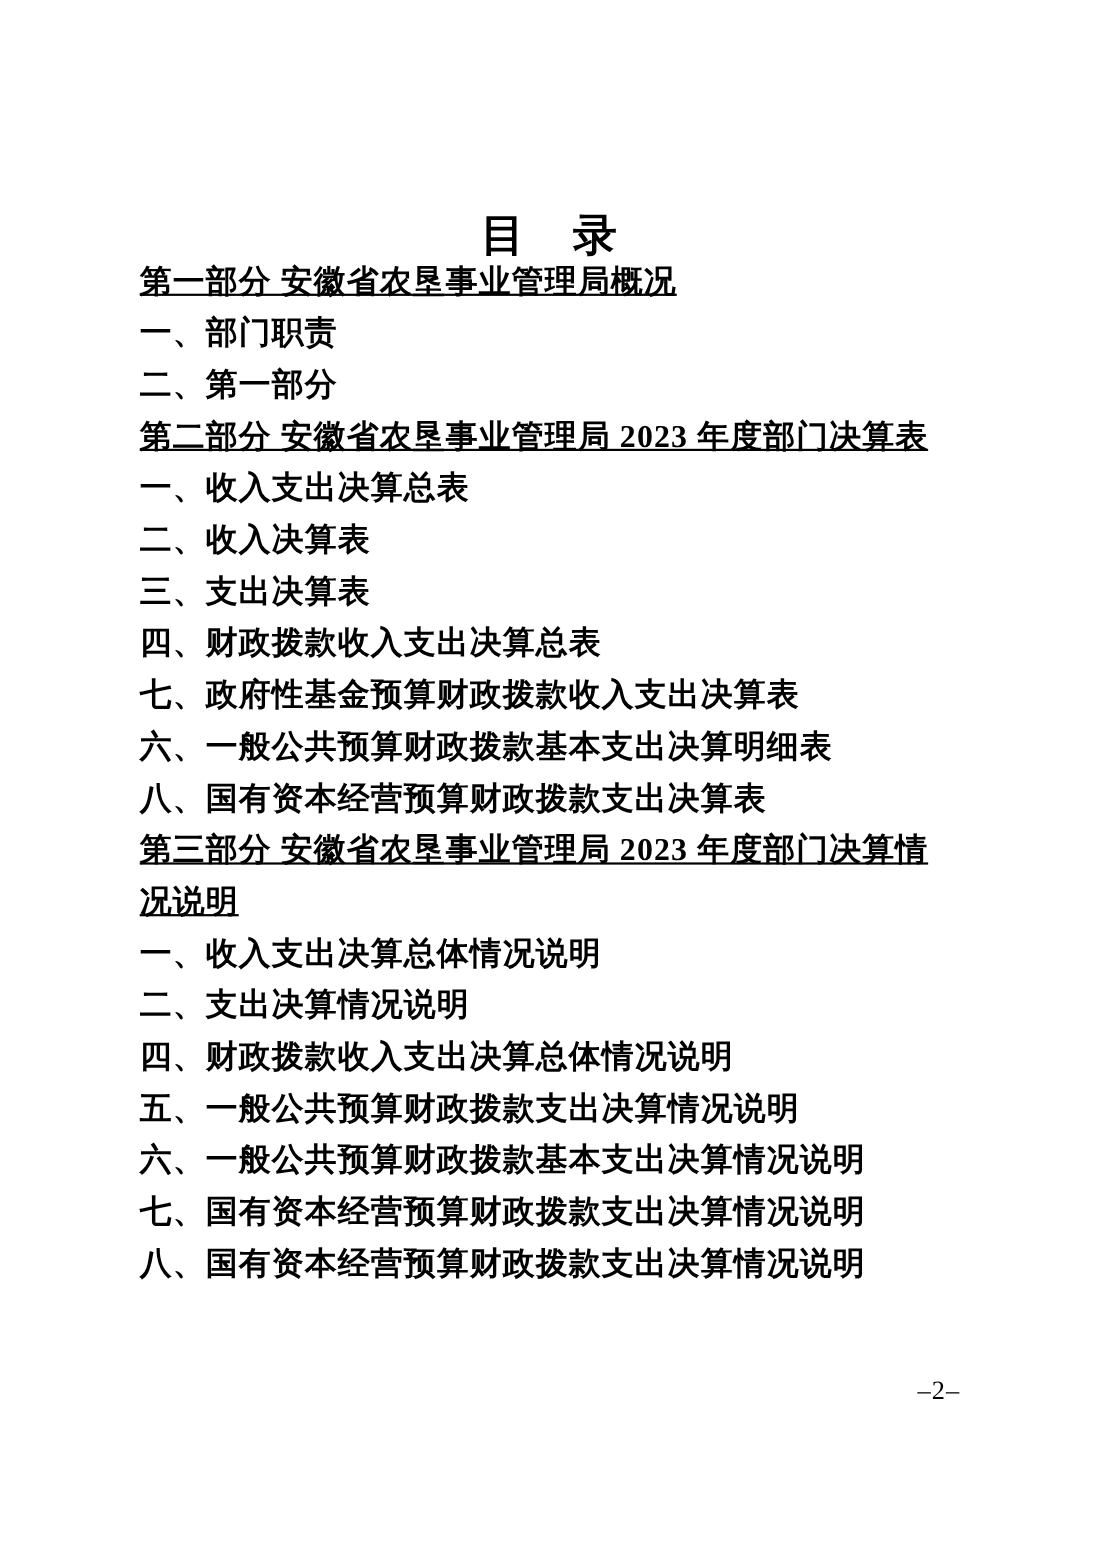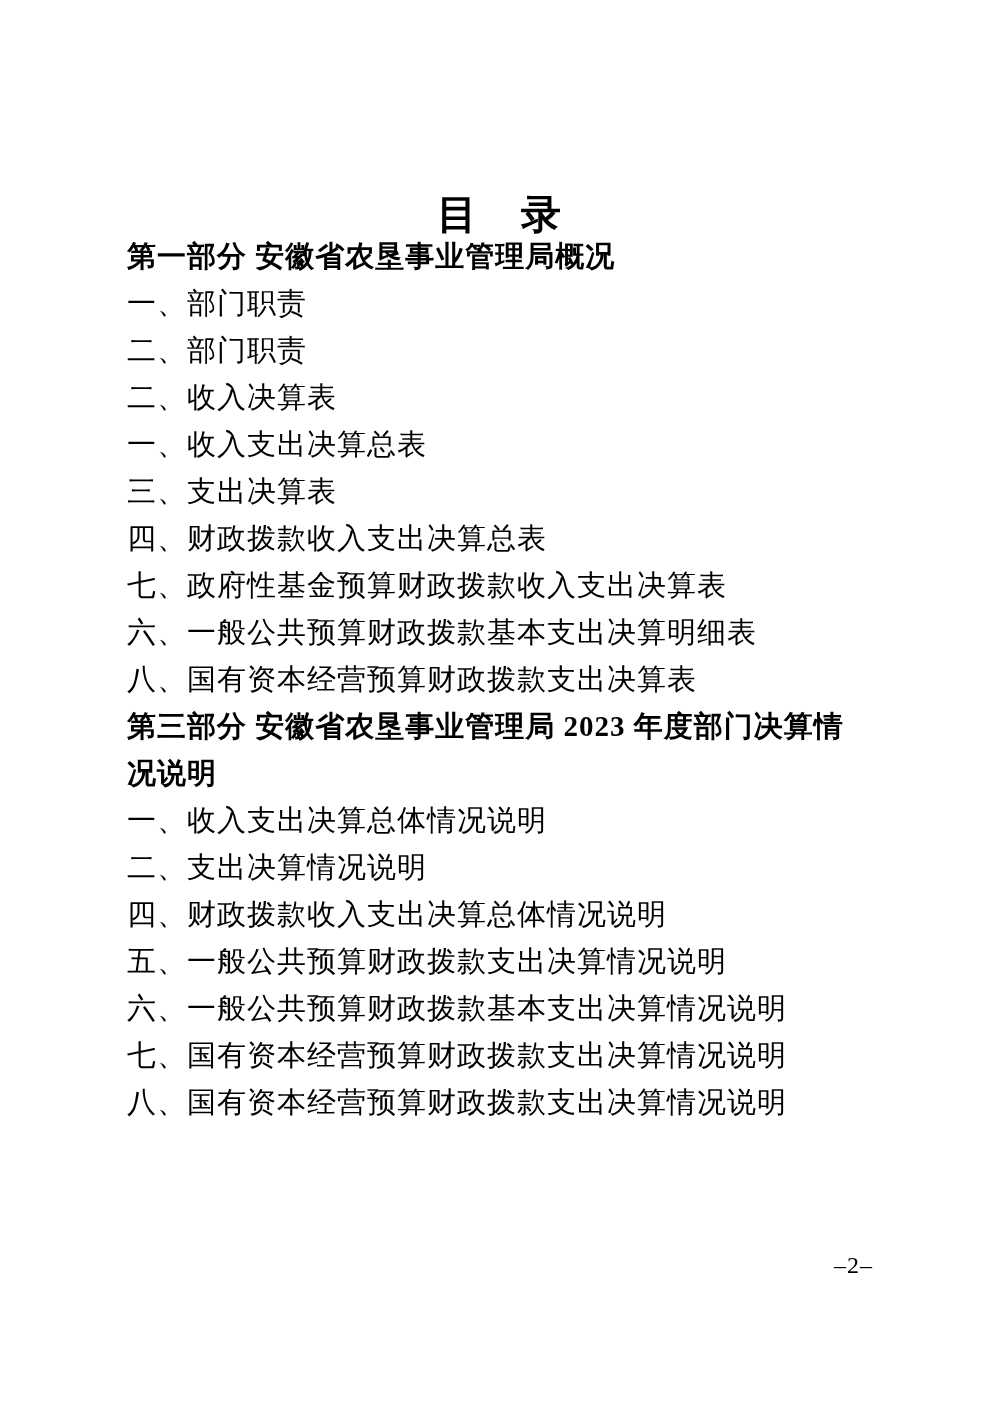--- a/index.html
+++ b/index.html
@@ -36,24 +36,25 @@
     top: 233px;
     width: 810px;
   }
   .toc-line {
     margin: 0;
     height: 47px;
     line-height: 47px;
     font-size: 29px;
     letter-spacing: 1px;
     white-space: nowrap;
-    font-weight: 400;
+    font-weight: 700;
   }
   .toc-line.section {
     font-weight: 700;
+    text-decoration: underline;
   }
   .page-number {
     position: absolute;
     top: 1250px;
     right: 127px;
     font-size: 24px;
     line-height: 30px;
     letter-spacing: 1px;
     font-family: "Liberation Serif", "DejaVu Serif", serif;
   }
@@ -61,23 +62,24 @@
 </head>
 <body>
 
 <div class="page">
 
   <h1 class="doc-title">目　录</h1>
 
   <div class="toc">
     <p class="toc-line section">第一部分 安徽省农垦事业管理局概况</p>
     <p class="toc-line item">一、部门职责</p>
-    <p class="toc-line item">二、部门职责</p>
+    <p class="toc-line item">二、第一部分</p>
+    <p class="toc-line section">第二部分 安徽省农垦事业管理局 2023 年度部门决算表</p>
+    <p class="toc-line item">一、收入支出决算总表</p>
     <p class="toc-line item">二、收入决算表</p>
-    <p class="toc-line item">一、收入支出决算总表</p>
     <p class="toc-line item">三、支出决算表</p>
     <p class="toc-line item">四、财政拨款收入支出决算总表</p>
     <p class="toc-line item">七、政府性基金预算财政拨款收入支出决算表</p>
     <p class="toc-line item">六、一般公共预算财政拨款基本支出决算明细表</p>
     <p class="toc-line item">八、国有资本经营预算财政拨款支出决算表</p>
     <p class="toc-line section">第三部分 安徽省农垦事业管理局 2023 年度部门决算情</p>
     <p class="toc-line section">况说明</p>
     <p class="toc-line item">一、收入支出决算总体情况说明</p>
     <p class="toc-line item">二、支出决算情况说明</p>
     <p class="toc-line item">四、财政拨款收入支出决算总体情况说明</p>

